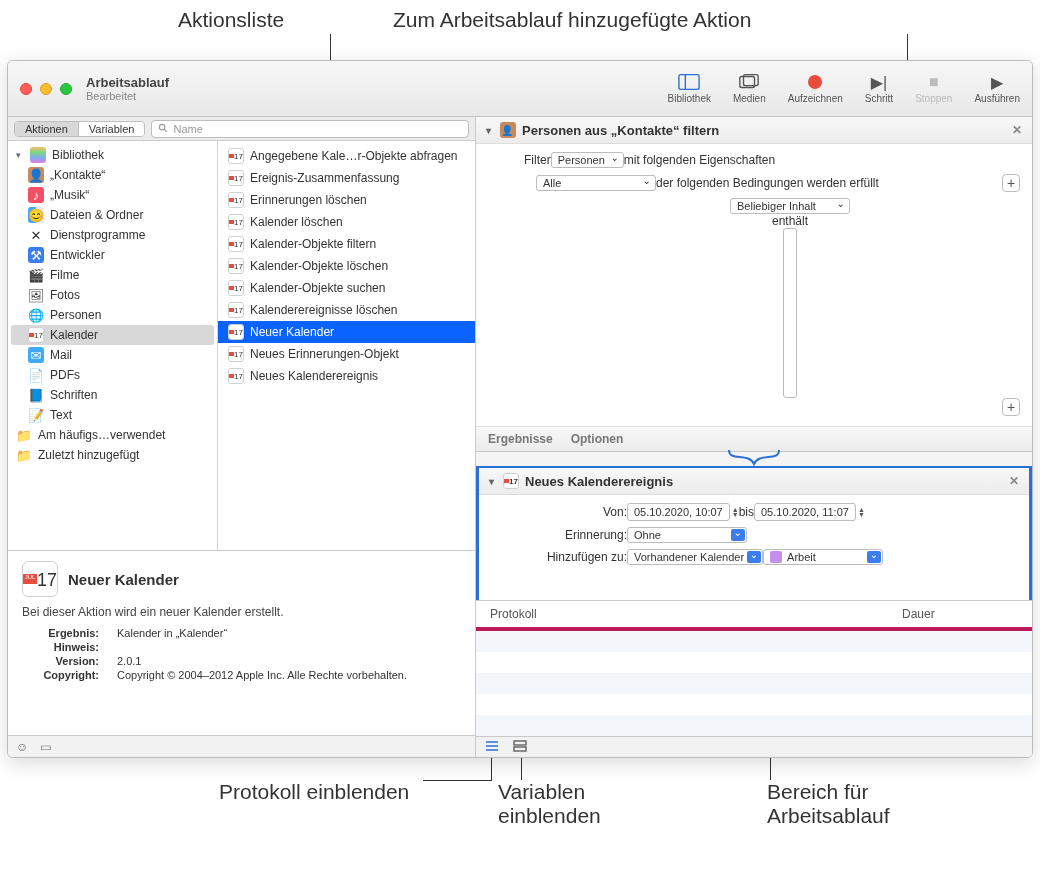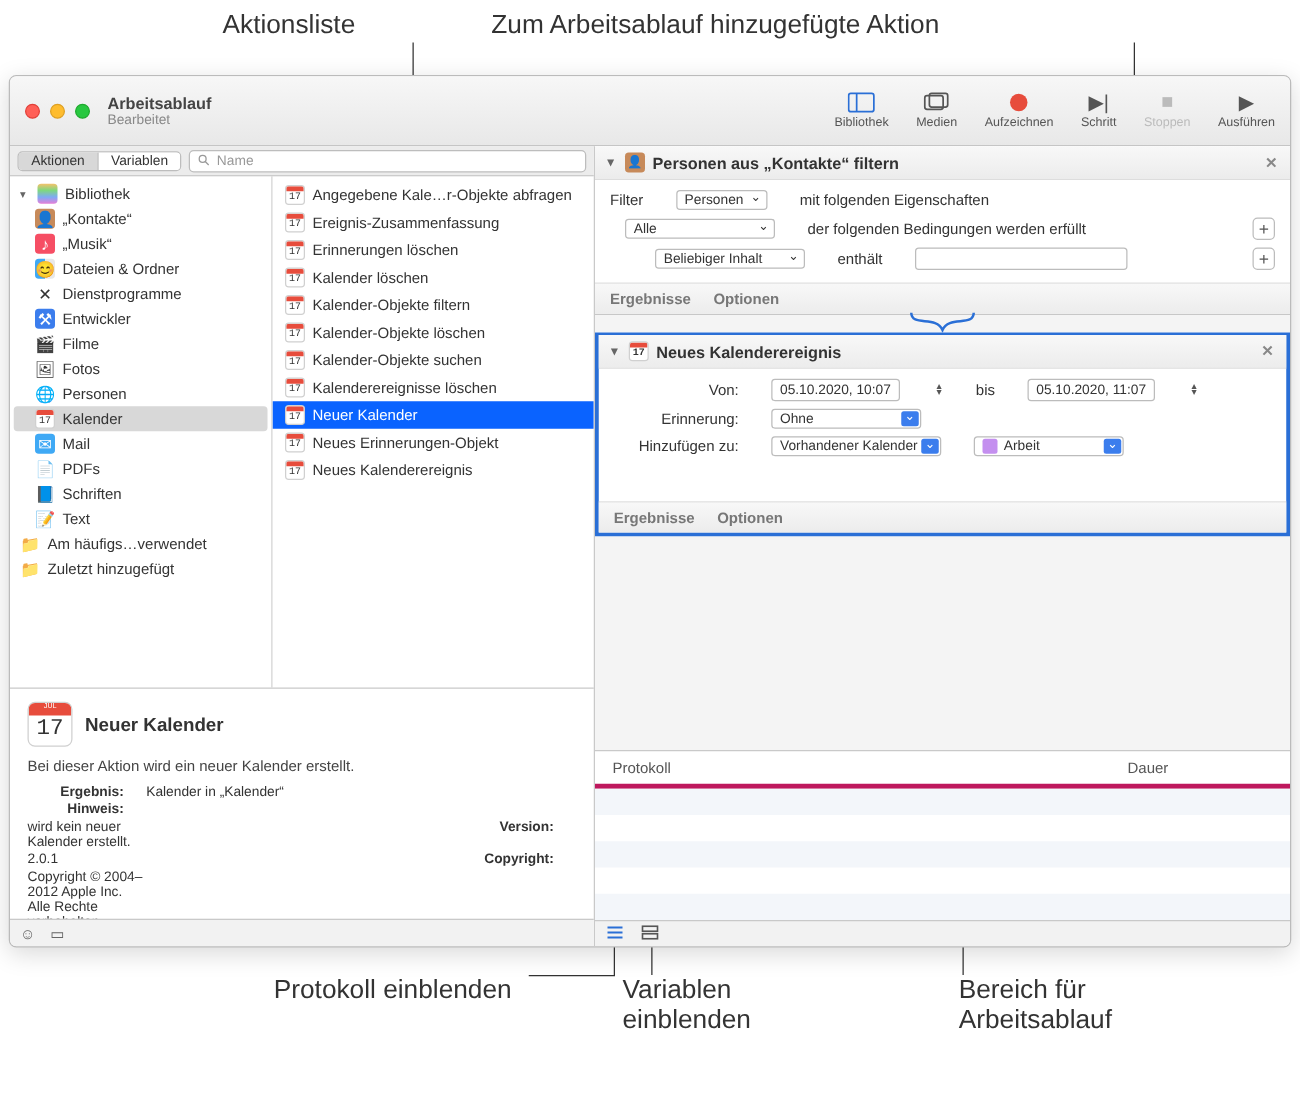--- a/index.html
+++ b/index.html
@@ -37,21 +37,21 @@
   .sidebar { width: 210px; border-right: 1px solid #d3d3d3; overflow: auto; padding-top: 4px; }
   .sb-item { display: flex; align-items: center; gap: 6px; padding: 2px 10px 2px 20px; font-size: 12px; color: #333; }
   .sb-item.lvl0 { padding-left: 8px; font-size: 12px; }
   .sb-item.sel { background: #d8d8d8; border-radius: 3px; margin: 0 3px; padding-left: 17px; }
   .sb-ico { width: 16px; height: 16px; display: flex; align-items: center; justify-content: center; font-size: 13px; border-radius: 3px; }
   .disclosure { width: 8px; font-size: 9px; color: #666; }
 
   .action-list { flex: 1; overflow: auto; padding-top: 4px; }
   .al-item { display: flex; align-items: center; gap: 6px; padding: 3px 10px; font-size: 12px; }
   .al-item.sel { background: #0a63ff; color: #fff; }
-  .cal-ico { width: 16px; height: 16px; background: #fff; border: 1px solid #d0d0d0; border-radius: 3px; display: flex; flex-direction: column; align-items: center; justify-content: flex-start; font-size: 7px; line-height: 1; overflow: hidden; font-family: Liberation Mono, monospace; }
+  .cal-ico { width: 16px; height: 16px; background: #fff; border: 1px solid #d0d0d0; border-radius: 3px; display: flex; align-items: center; justify-content: flex-start; font-size: 7px; line-height: 1; overflow: hidden; }
   .cal-ico .bar { width: 100%; height: 4px; background: #e74c3c; }
   .cal-ico .num { font-size: 8px; padding-top: 1px; color: #333; }
 
   .info-pane { height: 185px; border-top: 1px solid #c9c9c9; padding: 10px 14px; overflow: auto; }
   .info-head { display: flex; align-items: center; gap: 10px; margin-bottom: 8px; }
   .info-head .big-cal { width: 36px; height: 36px; border-radius: 6px; }
   .info-head .big-cal .bar { height: 10px; font-size: 6px; color: #fff; text-align: center; }
   .info-head .big-cal .num { font-size: 18px; padding-top: 2px; }
   .info-title { font-size: 15px; font-weight: 700; }
   .info-desc { font-size: 12px; color: #444; margin-bottom: 8px; }
@@ -61,21 +61,21 @@
   .left-footer { height: 22px; border-top: 1px solid #c9c9c9; background: #f2f2f2; display: flex; align-items: center; gap: 12px; padding: 0 8px; color: #666; font-size: 12px; }
 
   .right-col { flex: 1; display: flex; flex-direction: column; background: #f4f4f4; }
   .wf-area { flex: 1; padding: 0; overflow: auto; }
   .action-card { background: #fff; margin: 0; border-bottom: 1px solid #c7c7c7; }
   .action-card.active { border: 3px solid #2a6fd6; border-top-width: 2px; }
   .card-head { display: flex; align-items: center; gap: 6px; padding: 5px 10px; font-weight: 600; font-size: 13px; background: linear-gradient(#f8f8f8,#ececec); border-bottom: 1px solid #ddd; }
   .card-head .disclosure { font-size: 10px; }
   .card-close { margin-left: auto; color: #888; font-size: 12px; cursor: default; }
   .card-body { padding: 8px 12px 4px 12px; font-size: 12px; }
-  .form-row { display: flex; align-items: center; gap: 26px; margin-bottom: 6px; }
+  .form-row { display: flex; align-items: center; gap: 0; margin-bottom: 6px; margin-left: 36px; }
   .form-row .lab { width: 100px; text-align: right; color: #333; }
   .mac-select { border: 1px solid #bcbcbc; border-radius: 3px; padding: 1px 18px 1px 6px; background: #fff; font-size: 11px; position: relative; display: inline-flex; align-items: center; }
   .mac-select.blue-arr::after { content: ""; position: absolute; right: 1px; top: 1px; bottom: 1px; width: 14px; background: #3b7ded; border-radius: 2px; }
   .mac-select::before { content: "⌄"; position: absolute; right: 4px; top: -1px; font-size: 10px; z-index: 2; }
   .mac-select.blue-arr::before { color: #fff; }
   .mac-input { border: 1px solid #bcbcbc; border-radius: 3px; padding: 2px 6px; background: #fff; font-size: 11px; }
   .minw { min-width: 120px; }
   .plus-btn { width: 18px; height: 18px; border: 1px solid #bcbcbc; border-radius: 4px; background: #fff; display: flex; align-items: center; justify-content: center; font-size: 14px; color: #555; margin-left: auto; }
   .card-foot { border-top: 1px solid #e0e0e0; padding: 5px 12px; font-size: 12px; background: linear-gradient(#f8f8f8,#ececec); display: flex; gap: 18px; font-weight: 600; color: #777; }
   .card-foot span:first-child { color: #777; }
@@ -347,21 +347,20 @@
               <span class="num">17</span>
             </div>
           <div class="info-title">Neuer Kalender</div>
         </div>
         <div class="info-desc">Bei dieser Aktion wird ein neuer Kalender erstellt.</div>
         <div class="info-kv">
           <div class="k">Ergebnis:</div>
             <div>Kalender in „Kalender“</div>
           <div class="k">Hinweis:</div>
           <div class="k"></div>
-            <div>wird kein neuer Kalender erstellt.</div>
           <div class="k">Version:</div>
             <div>2.0.1</div>
           <div class="k">Copyright:</div>
             <div>Copyright © 2004–2012 Apple Inc. Alle Rechte vorbehalten.</div>
         </div>
       </div>
 
       <div class="left-footer">
         <span>☺</span>
         <span>▭</span>
@@ -386,21 +385,21 @@
                 </span>
               <span>mit folgenden Eigenschaften</span>
             </div>
             <div class="form-row" style="padding-left:12px;">
               <span class="mac-select minw">
                   <span>Alle</span>
                 </span>
               <span>der folgenden Bedingungen werden erfüllt</span>
               <span class="plus-btn">+</span>
             </div>
-            <div class="form-row" style="padding-left:36px;">
+            <div class="form-row" style="padding-left:36px;flex-direction:column;">
               <span class="mac-select minw">
                   <span>Beliebiger Inhalt</span>
                 </span>
               <span>enthält</span>
               <span class="mac-input" style="flex:0 0 170px;height:18px;"></span>
               <span class="plus-btn">+</span>
             </div>
           </div>
           <div class="card-foot">
             <span>Ergebnisse</span>

